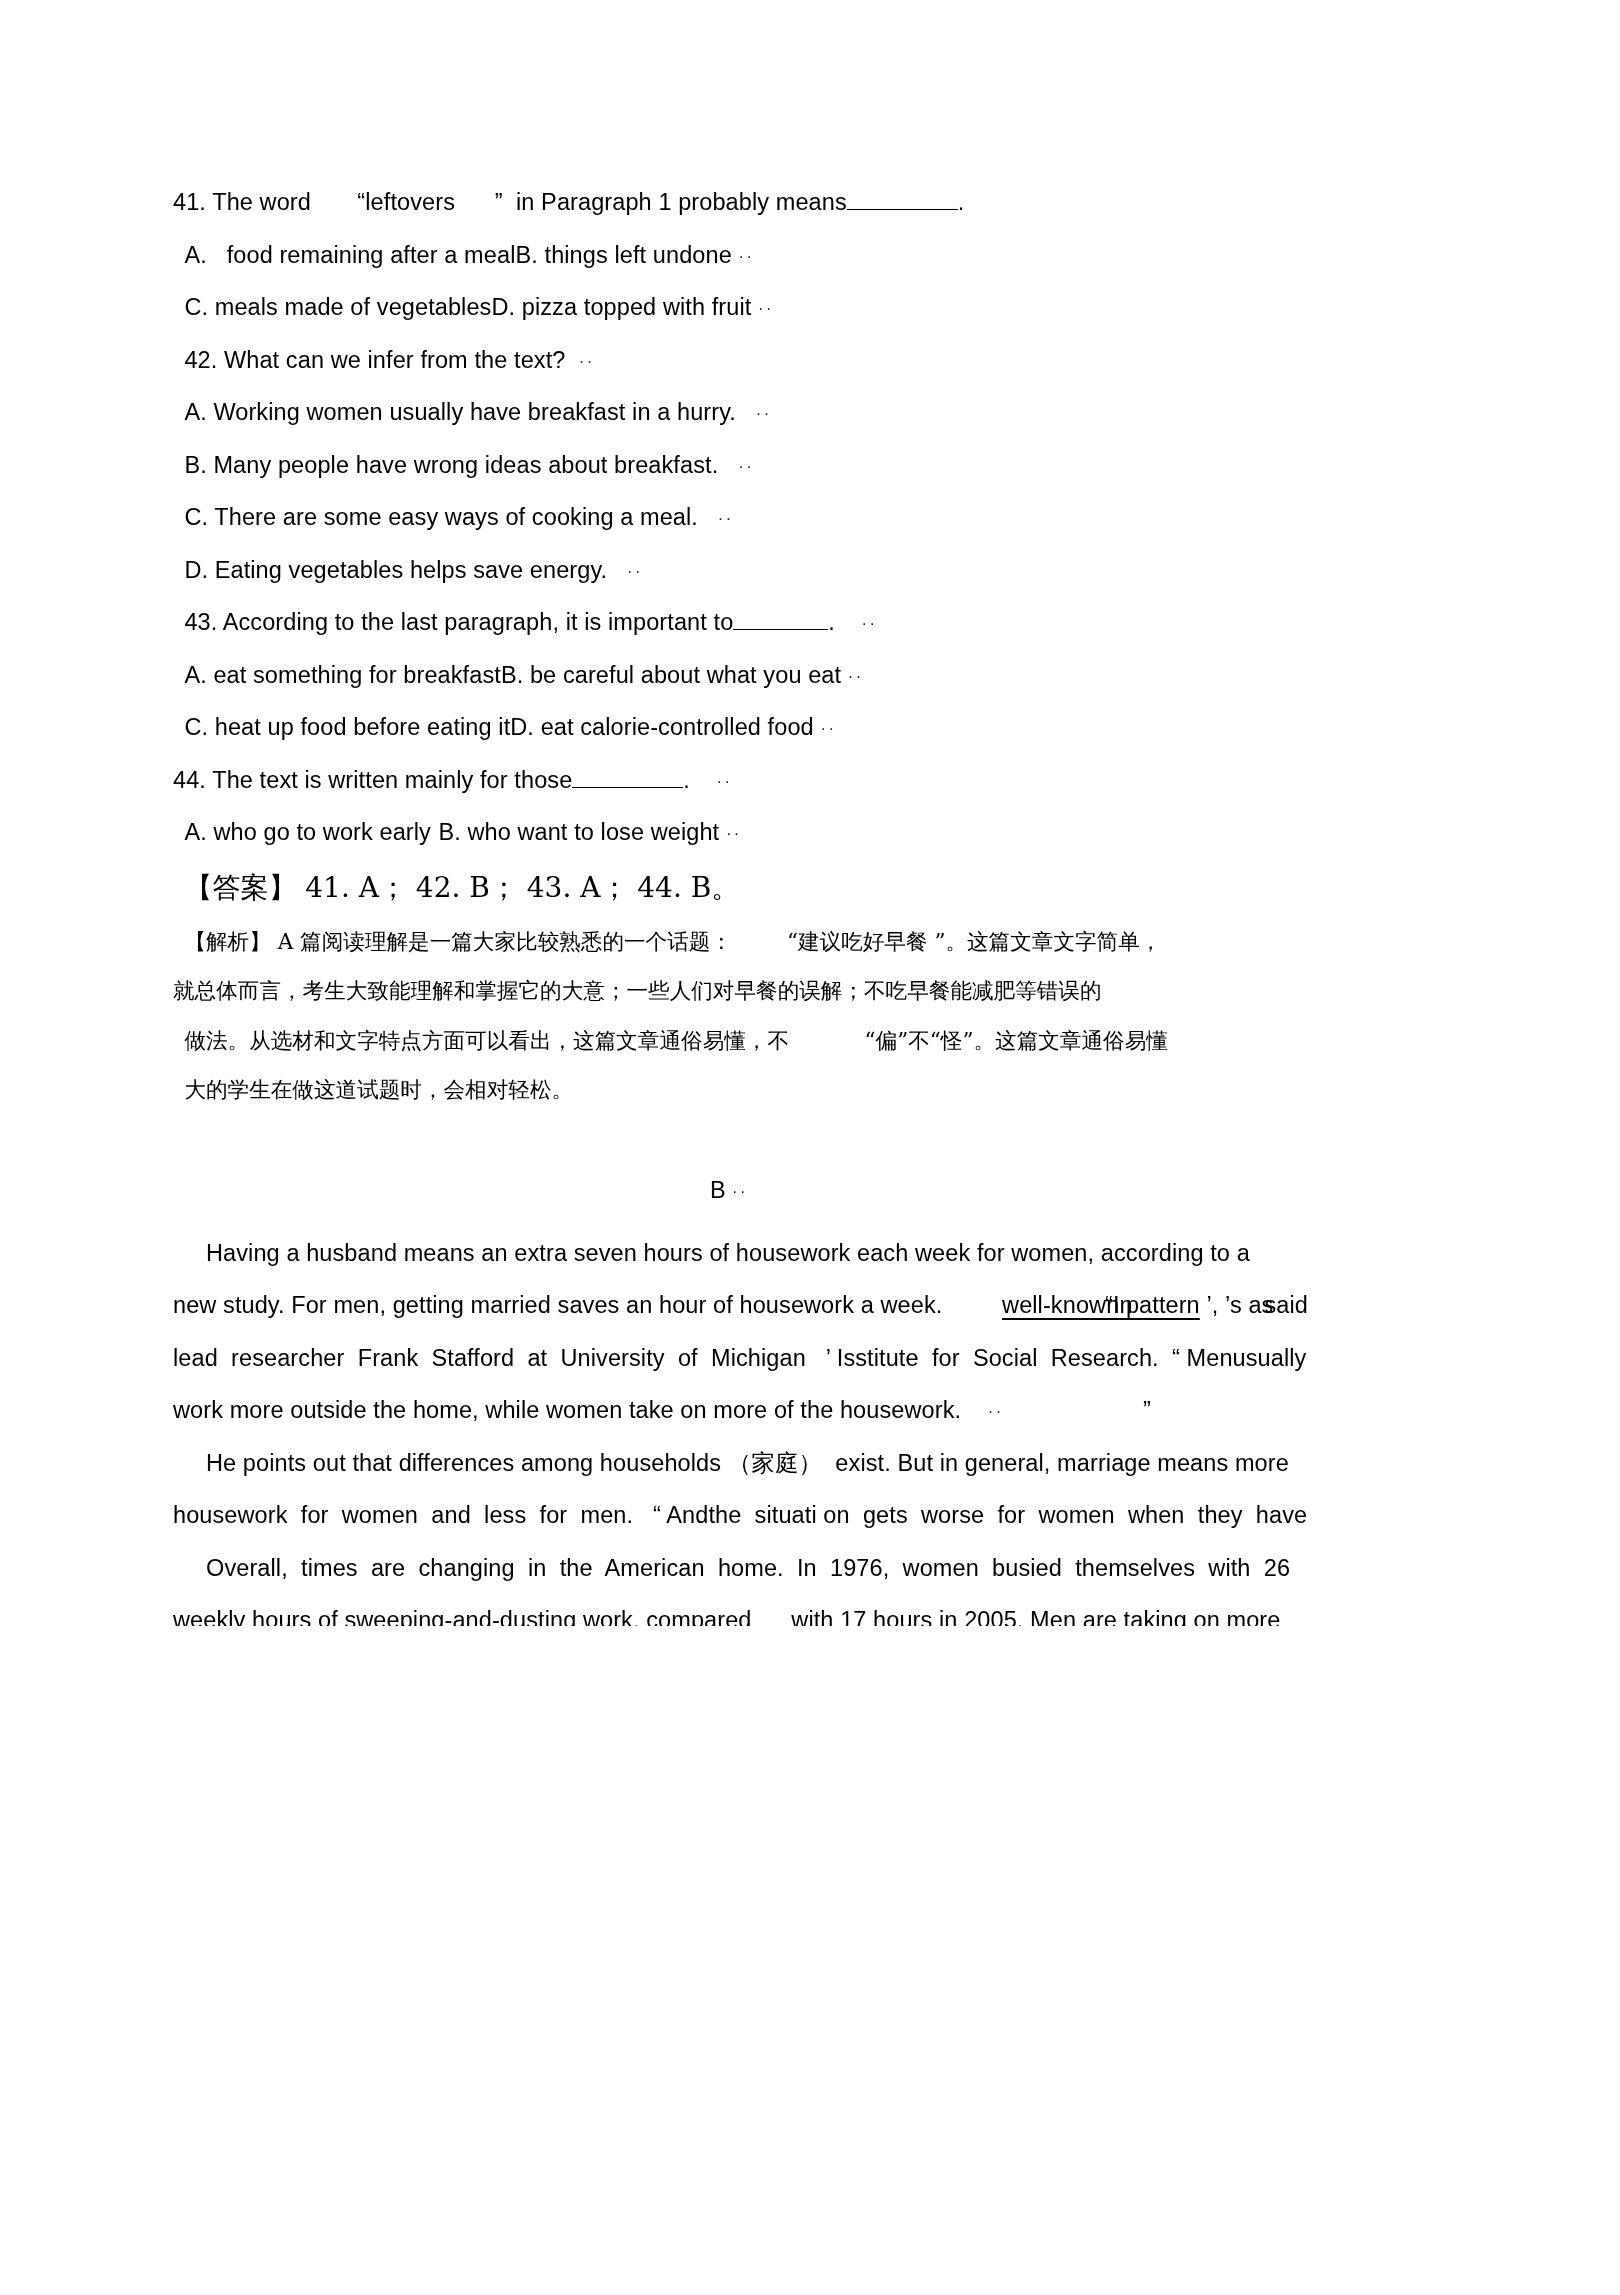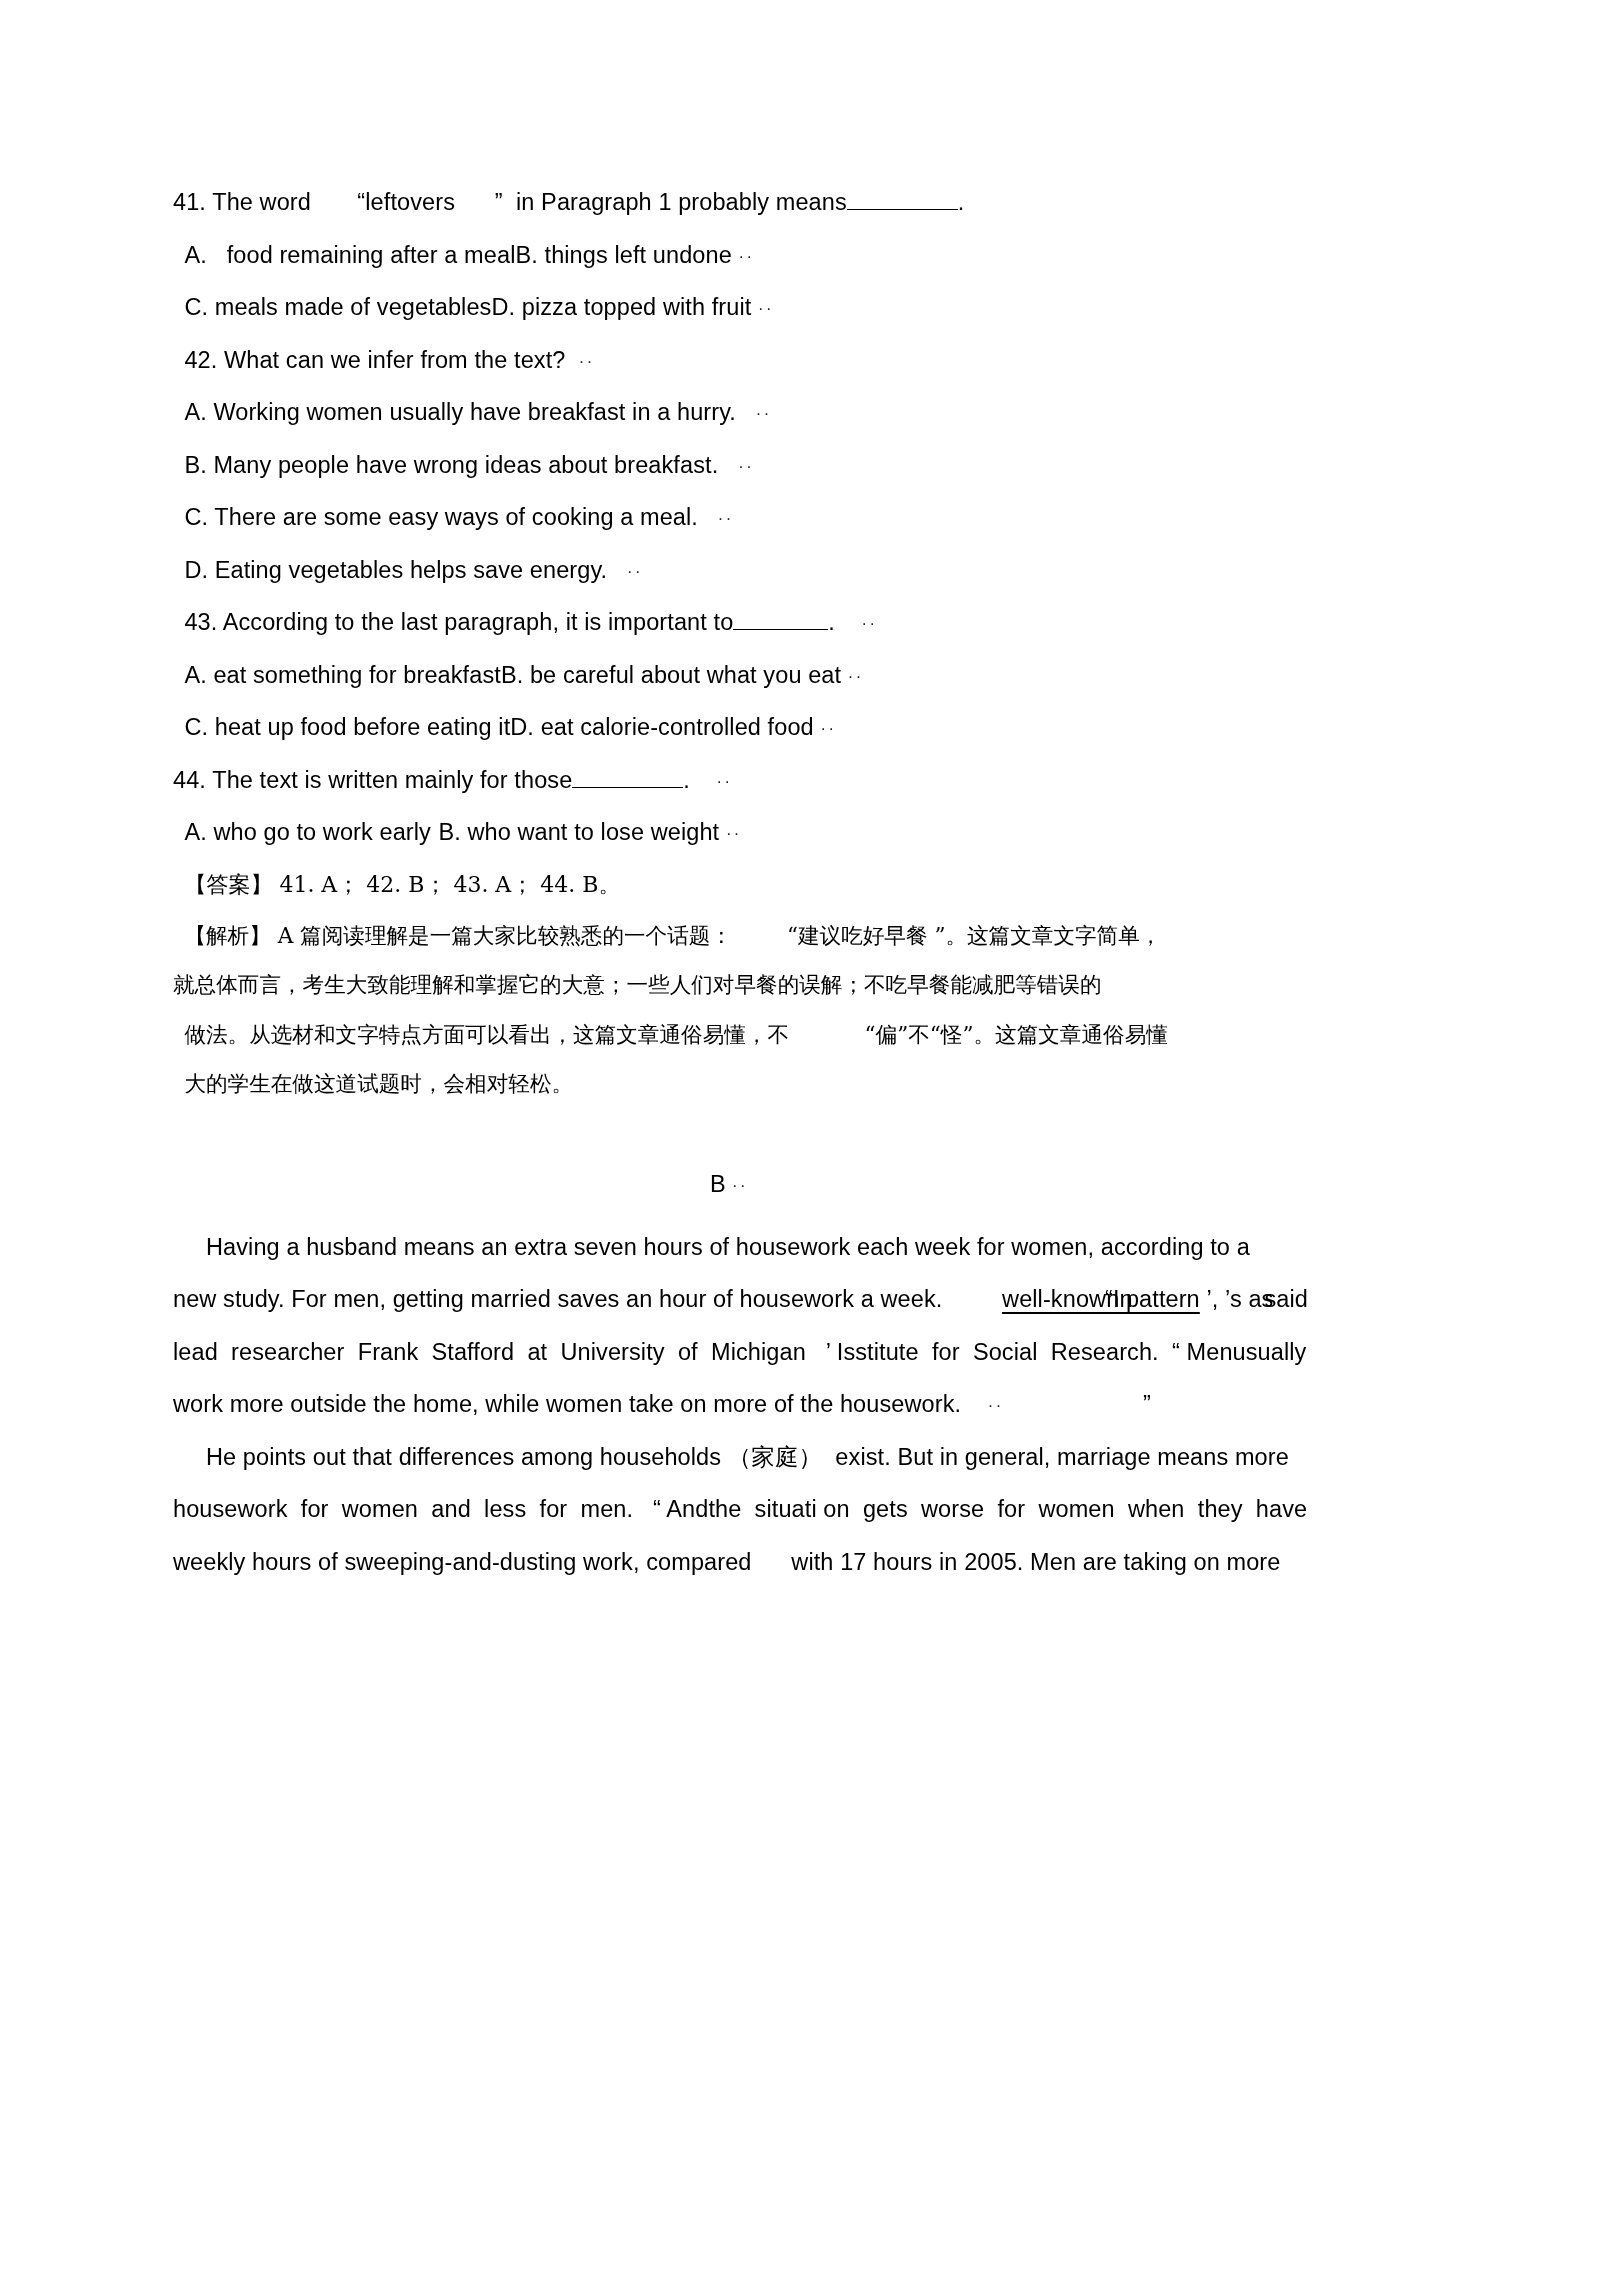--- a/index.html
+++ b/index.html
@@ -57,21 +57,21 @@
   
   .cn {
     font-family: "DejaVu Serif", "Liberation Serif", serif;
     font-size: 21.6px;
     line-height: 1.0;
     margin: 16px 0 28px 0;
     white-space: pre-wrap;
   }
   .cn-ans {
     font-family: "DejaVu Serif", "Liberation Serif", serif;
-    font-size: 22px;
+    font-size: 28px;
     line-height: 1.0;
     margin: 16px 0 29px 0;
     padding-left: 11.4px;
   }
   .cn-indent { padding-left: 11.4px; }
 
   
   .section-label {
     text-align: center;
     font-size: 23.5px;
@@ -156,18 +156,19 @@
 
     <p class="passage-line">lead  researcher  Frank  Stafford  at  University  of  Michigan   ’ Isstitute  for  Social  Research.  “ Menusually</p>
 
     <p class="passage-line"><span>work more outside the home, while women take on more of the housework.</span><span>&nbsp;&nbsp;&nbsp;&nbsp;</span><span class="dots">··</span><span>&nbsp;&nbsp;&nbsp;&nbsp;&nbsp;&nbsp;&nbsp;&nbsp;&nbsp;&nbsp;&nbsp;&nbsp;&nbsp;&nbsp;&nbsp;&nbsp;&nbsp;&nbsp;&nbsp;&nbsp;&nbsp;</span><span>”</span></p>
 
     <p class="passage-line first">He points out that differences among households （家庭）  exist. But in general, marriage means more</p>
 
     <p class="passage-line">housework  for  women  and  less  for  men.   “ Andthe  situati on  gets  worse  for  women  when  they  have</p>
 
 
+    <p class="passage-line first">Overall,  times  are  changing  in  the  American  home.  In  1976,  women  busied  themselves  with  26</p>
 
     <p class="passage-line">weekly hours of sweeping-and-dusting work, compared      with 17 hours in 2005. Men are taking on more</p>
 
   </div>
 </div>
 
 
 </body></html>

